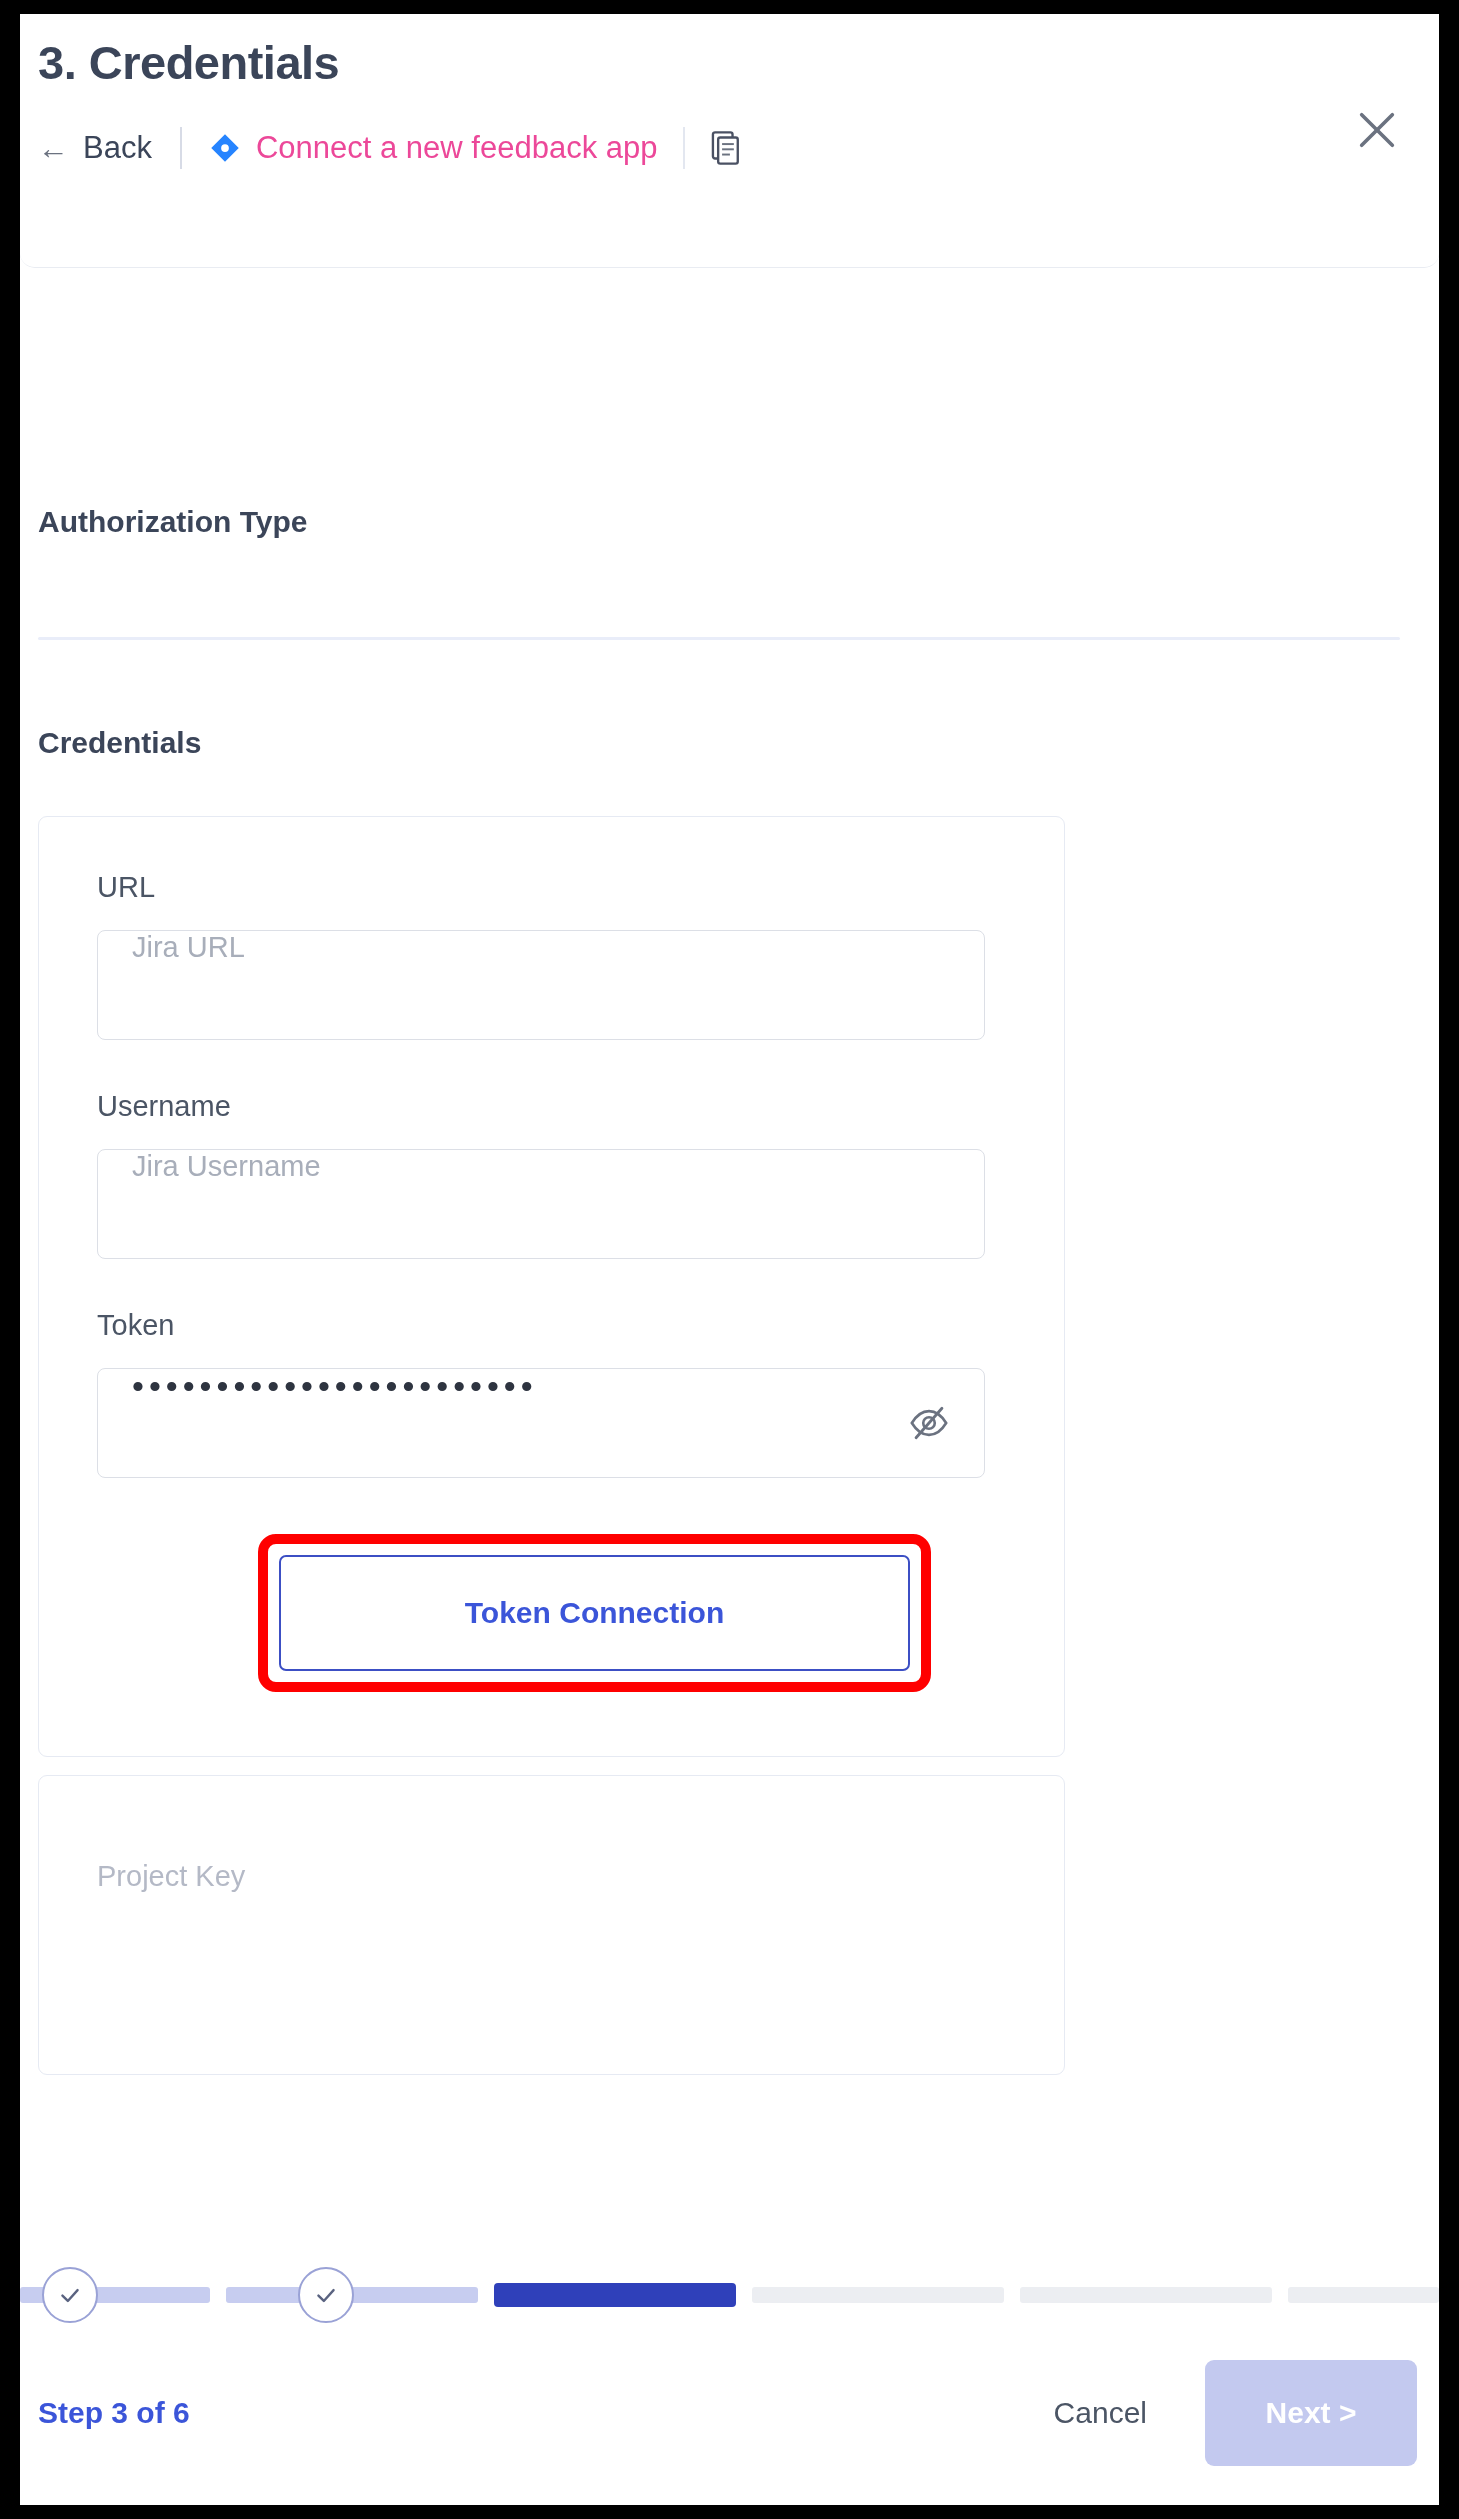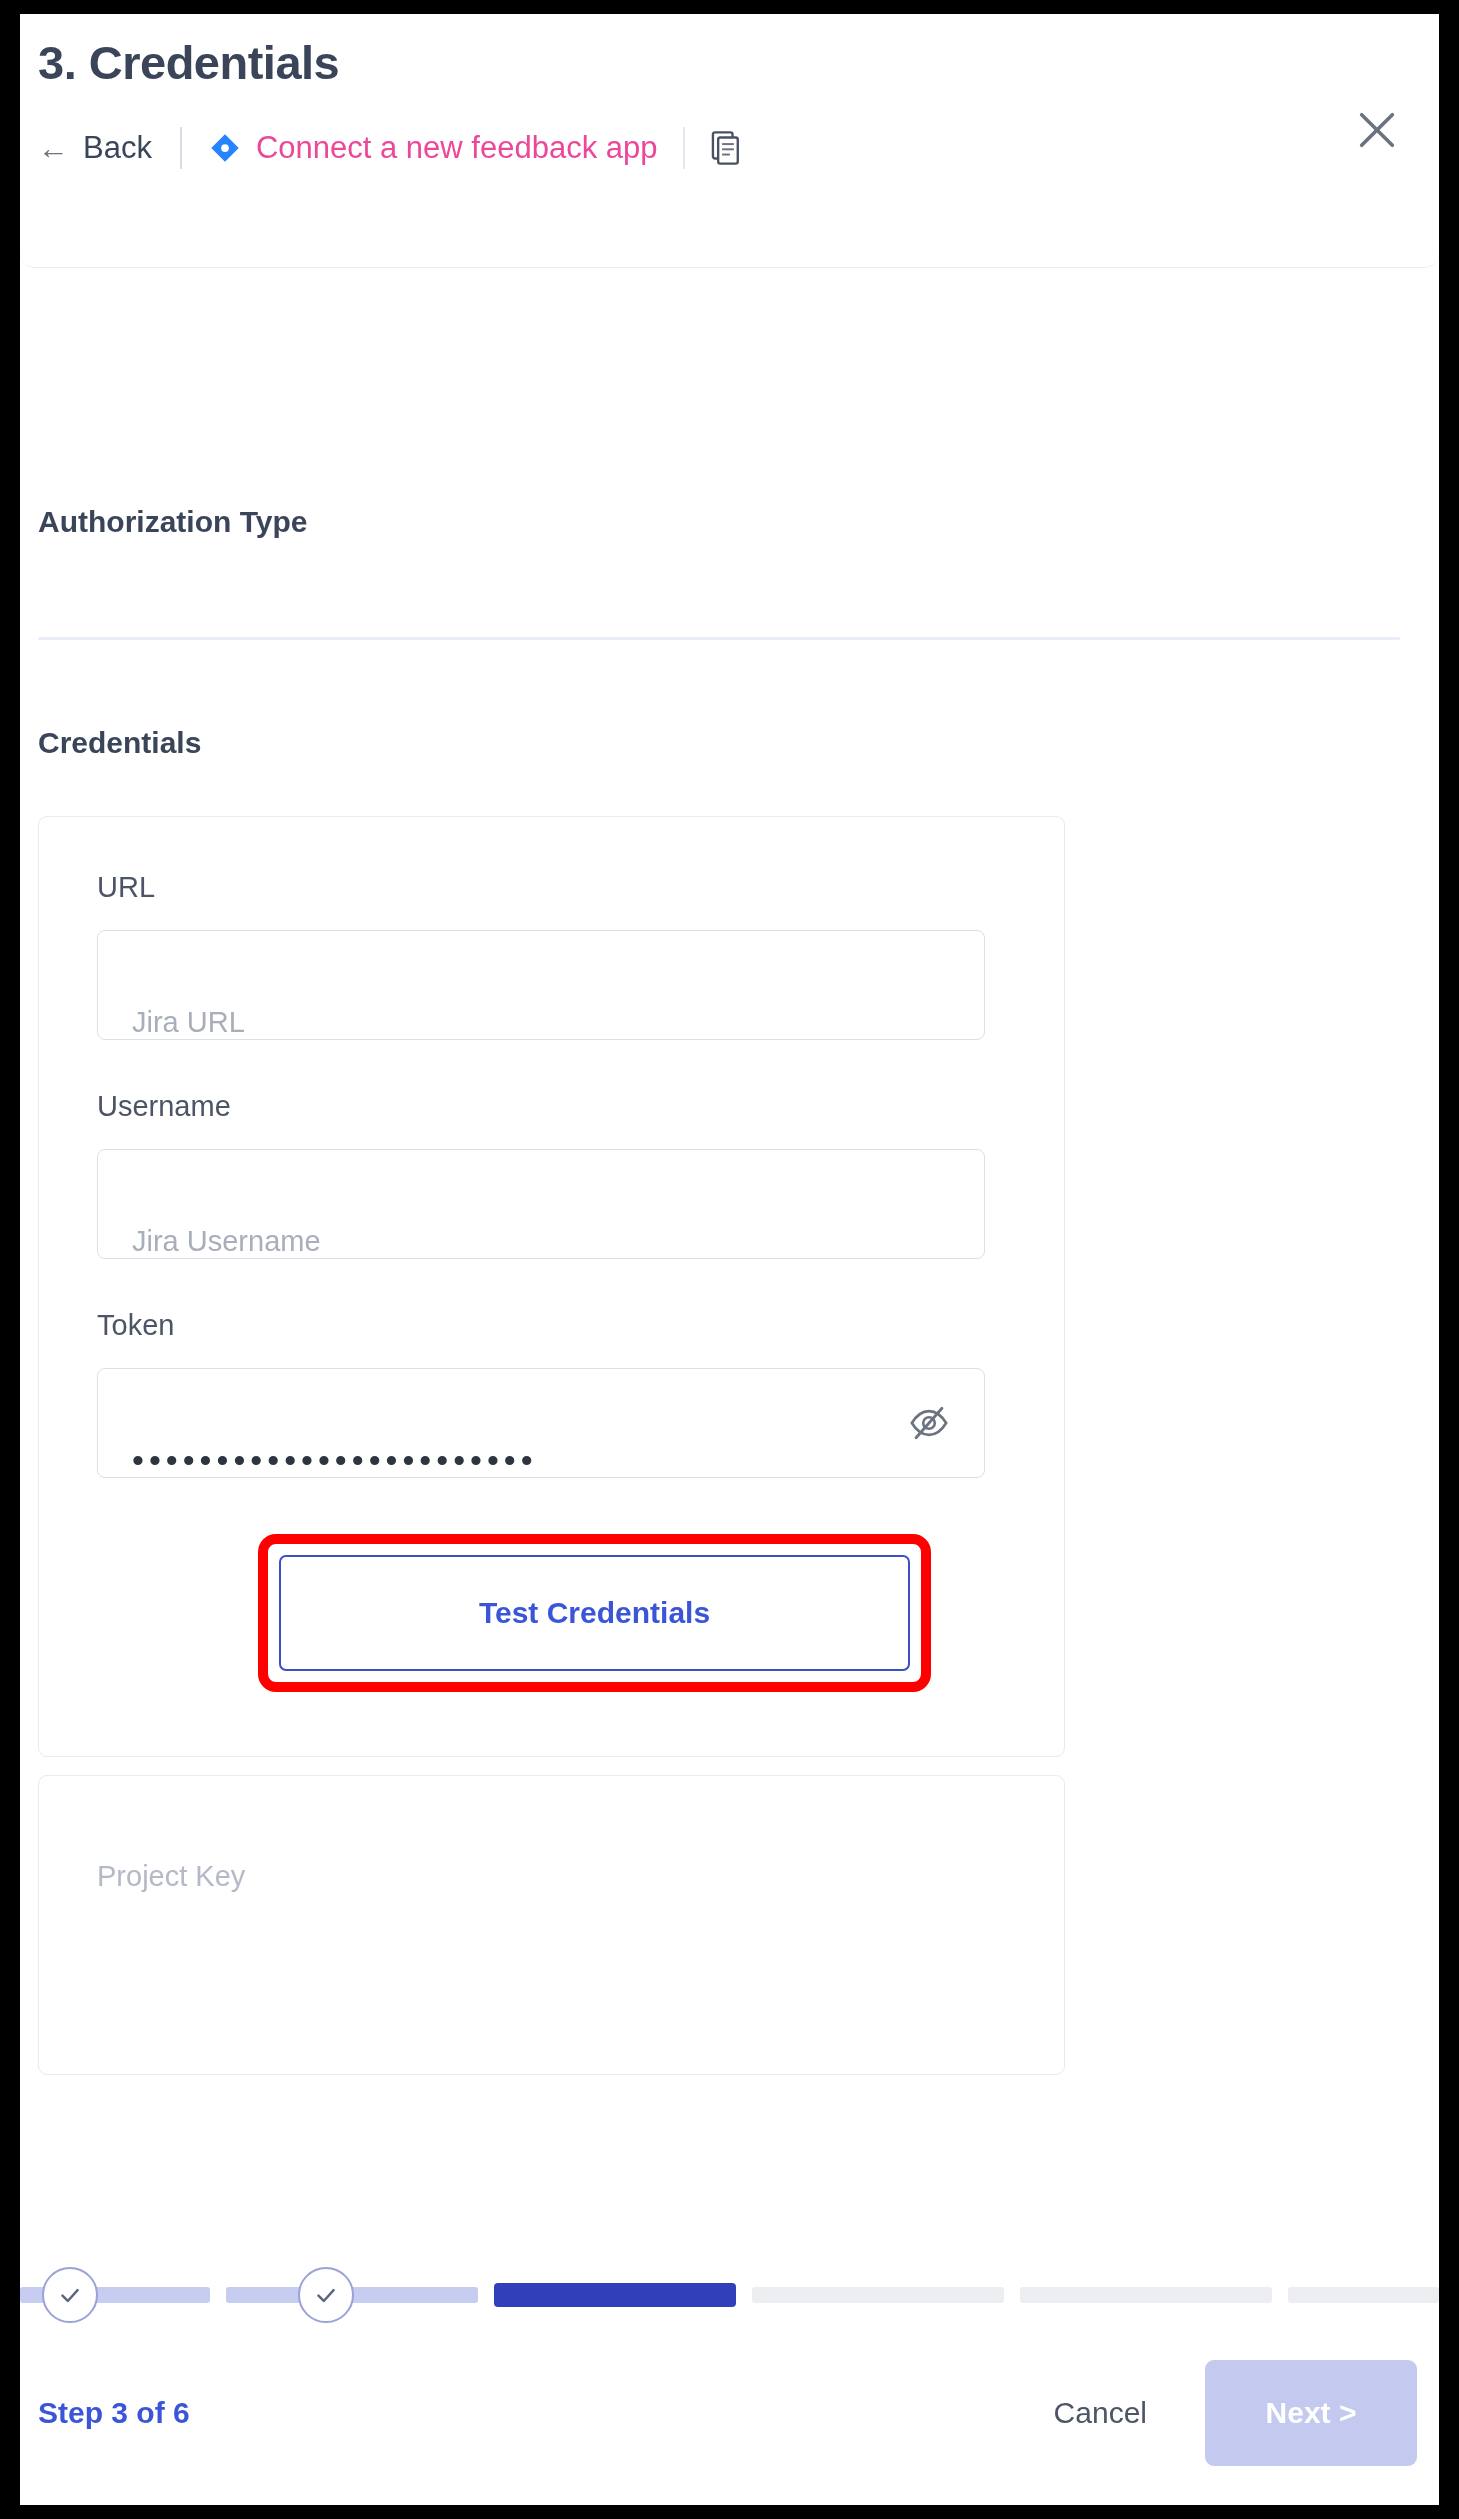--- a/index.html
+++ b/index.html
@@ -191,21 +191,21 @@
   }
 
   .field-input {
     position: relative;
     width: 888px;
     height: 110px;
     border: 1px solid #dcdfe6;
     border-radius: 8px;
     background: #ffffff;
     display: flex;
-    align-items: flex-end;
+    align-items: flex-start;
     padding: 0 34px;
     cursor: text;
   }
 
   .field-placeholder {
     font-size: 29px;
     color: #a8aeba;
   }
 
   .dots {
@@ -434,21 +434,21 @@
               <path d="M2.2 12 C5 7.4 8.4 5.2 12 5.2 C15.6 5.2 19 7.4 21.8 12 C19 16.6 15.6 18.8 12 18.8 C8.4 18.8 5 16.6 2.2 12 Z" fill="none" stroke="#6b7280" stroke-width="1.5"></path>
               <circle cx="12" cy="12" r="3.3" fill="none" stroke="#6b7280" stroke-width="1.5"></circle>
               <line x1="4.6" y1="20.4" x2="19.4" y2="3.6" stroke="#6b7280" stroke-width="1.6" stroke-linecap="round"></line>
             </svg>
           </div>
         </div>
 
         <div class="test-wrap">
           <div class="red-ring"></div>
           <div class="test-btn">
-            <span>Test Credentials</span>
+            <span>Token Connection</span>
           </div>
         </div>
       </div>
 
       <div class="proj-card">
         <div class="proj-label">Project Key</div>
       </div>
     </div>
 
     <div id="footer">

